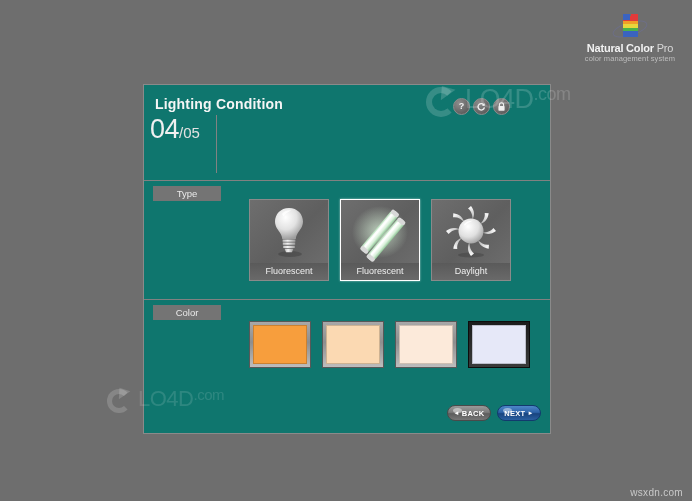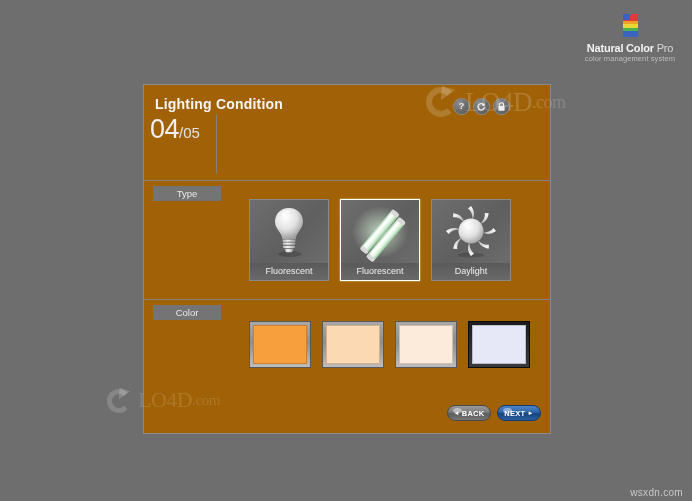--- a/index.html
+++ b/index.html
@@ -89,21 +89,21 @@
     white-space: nowrap;
   }
 
   
   #panel {
     position: absolute;
     left: 143px;
     top: 84px;
     width: 408px;
     height: 350px;
-    background: #a16207;
+    background: #0f766e;
     border: 1px solid #8a8a8a;
     box-sizing: border-box;
   }
 
   
   #header {
     position: relative;
     height: 96px;
     border-bottom: 1px solid #818181;
     box-sizing: border-box;
@@ -307,27 +307,25 @@
     height: 5px;
     border-radius: 50%;
     background: rgba(255,255,255,0.45);
   }
   .nav-btn .txt { position: relative; z-index: 2; }
 
   
   .watermark {
     position: absolute;
     display: flex;
-    align-items: center;
     pointer-events: none;
     color: rgba(255,255,255,0.17);
     font-size: 27px;
     letter-spacing: -0.5px;
     white-space: nowrap;
-    font-family: Liberation Serif, serif;
   }
   .watermark .wm-dotcom { font-size: 18px; }
   .wm-glyph {
     position: relative;
     width: 36px;
     height: 36px;
     margin-right: 3px;
     flex: none;
   }
   .wm-glyph .c1 {

